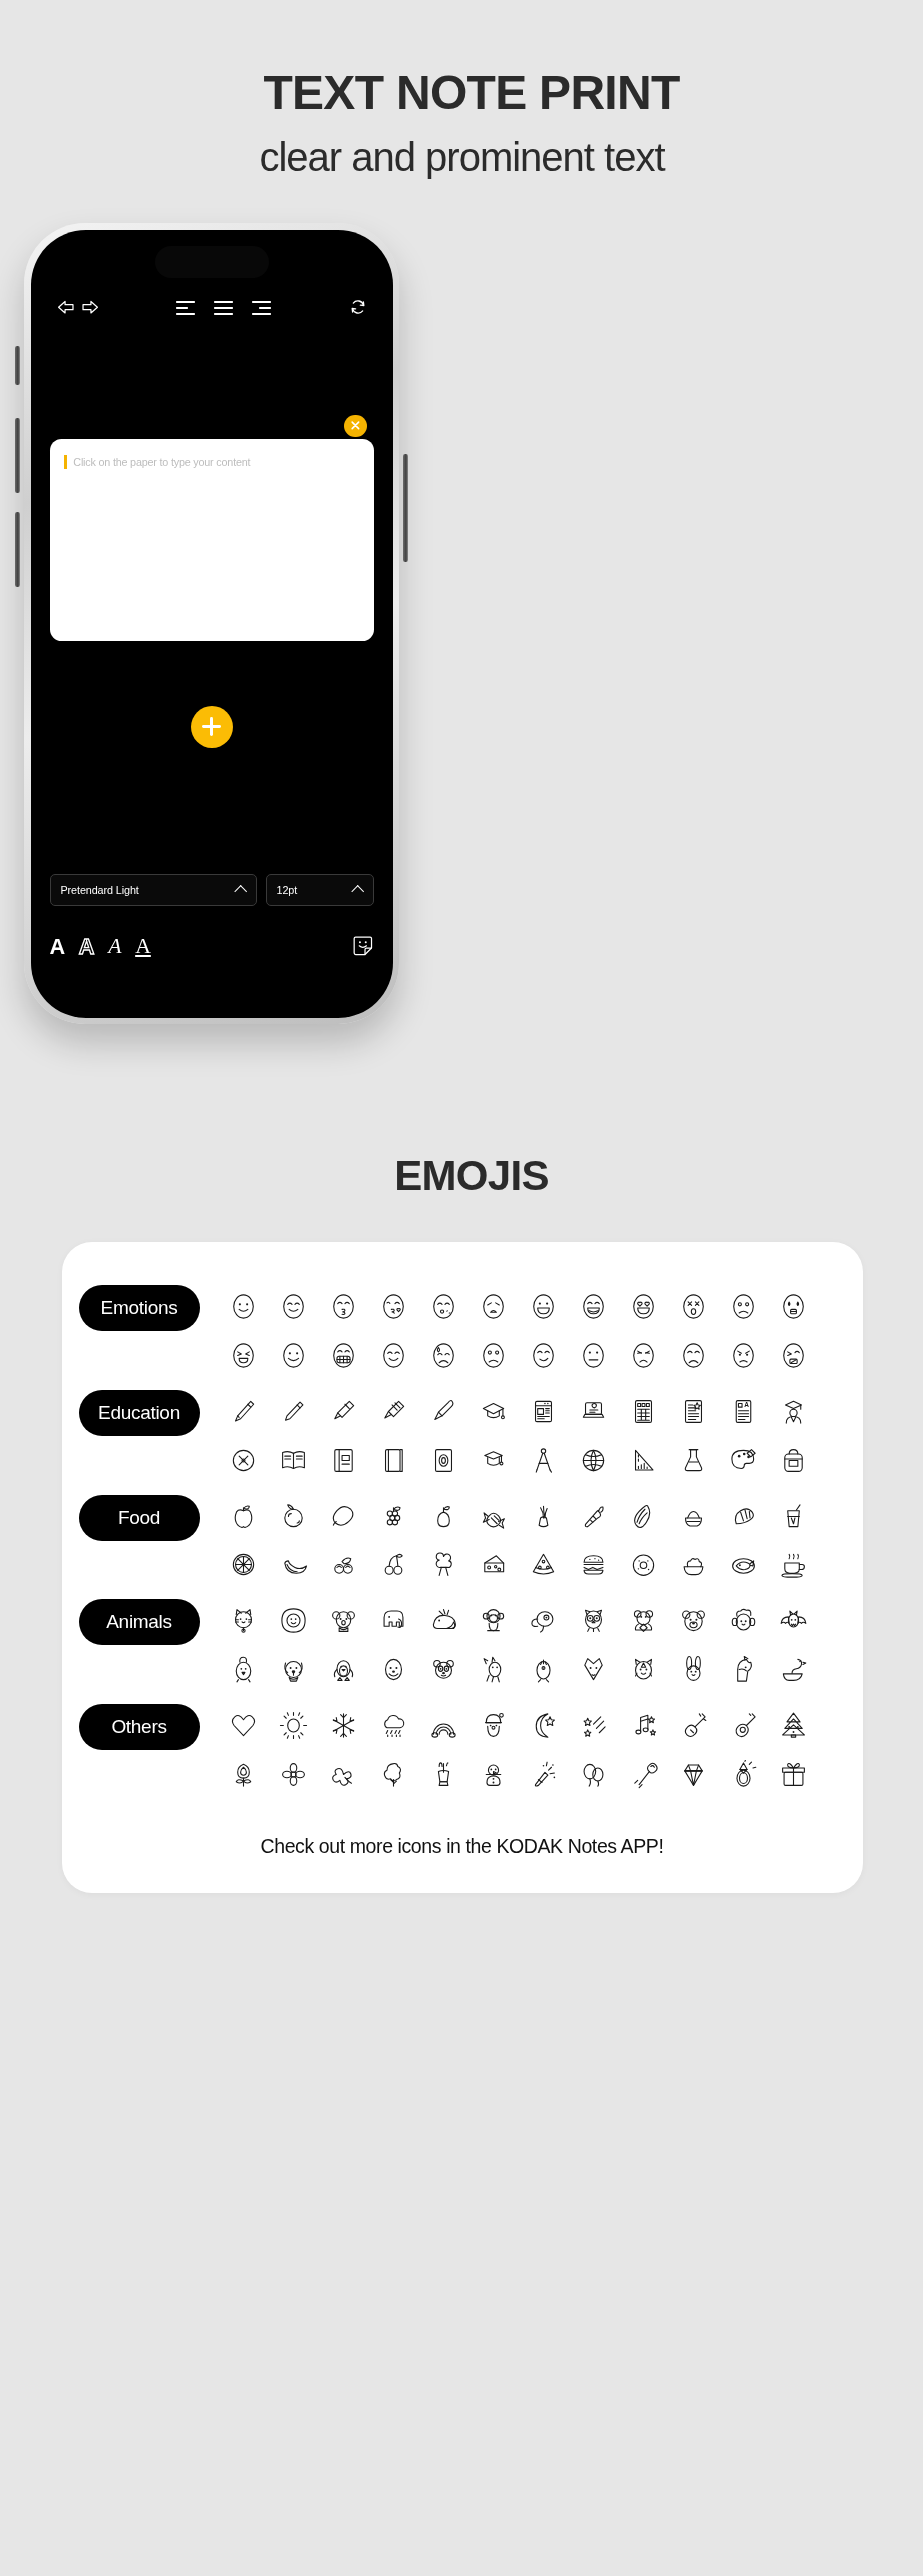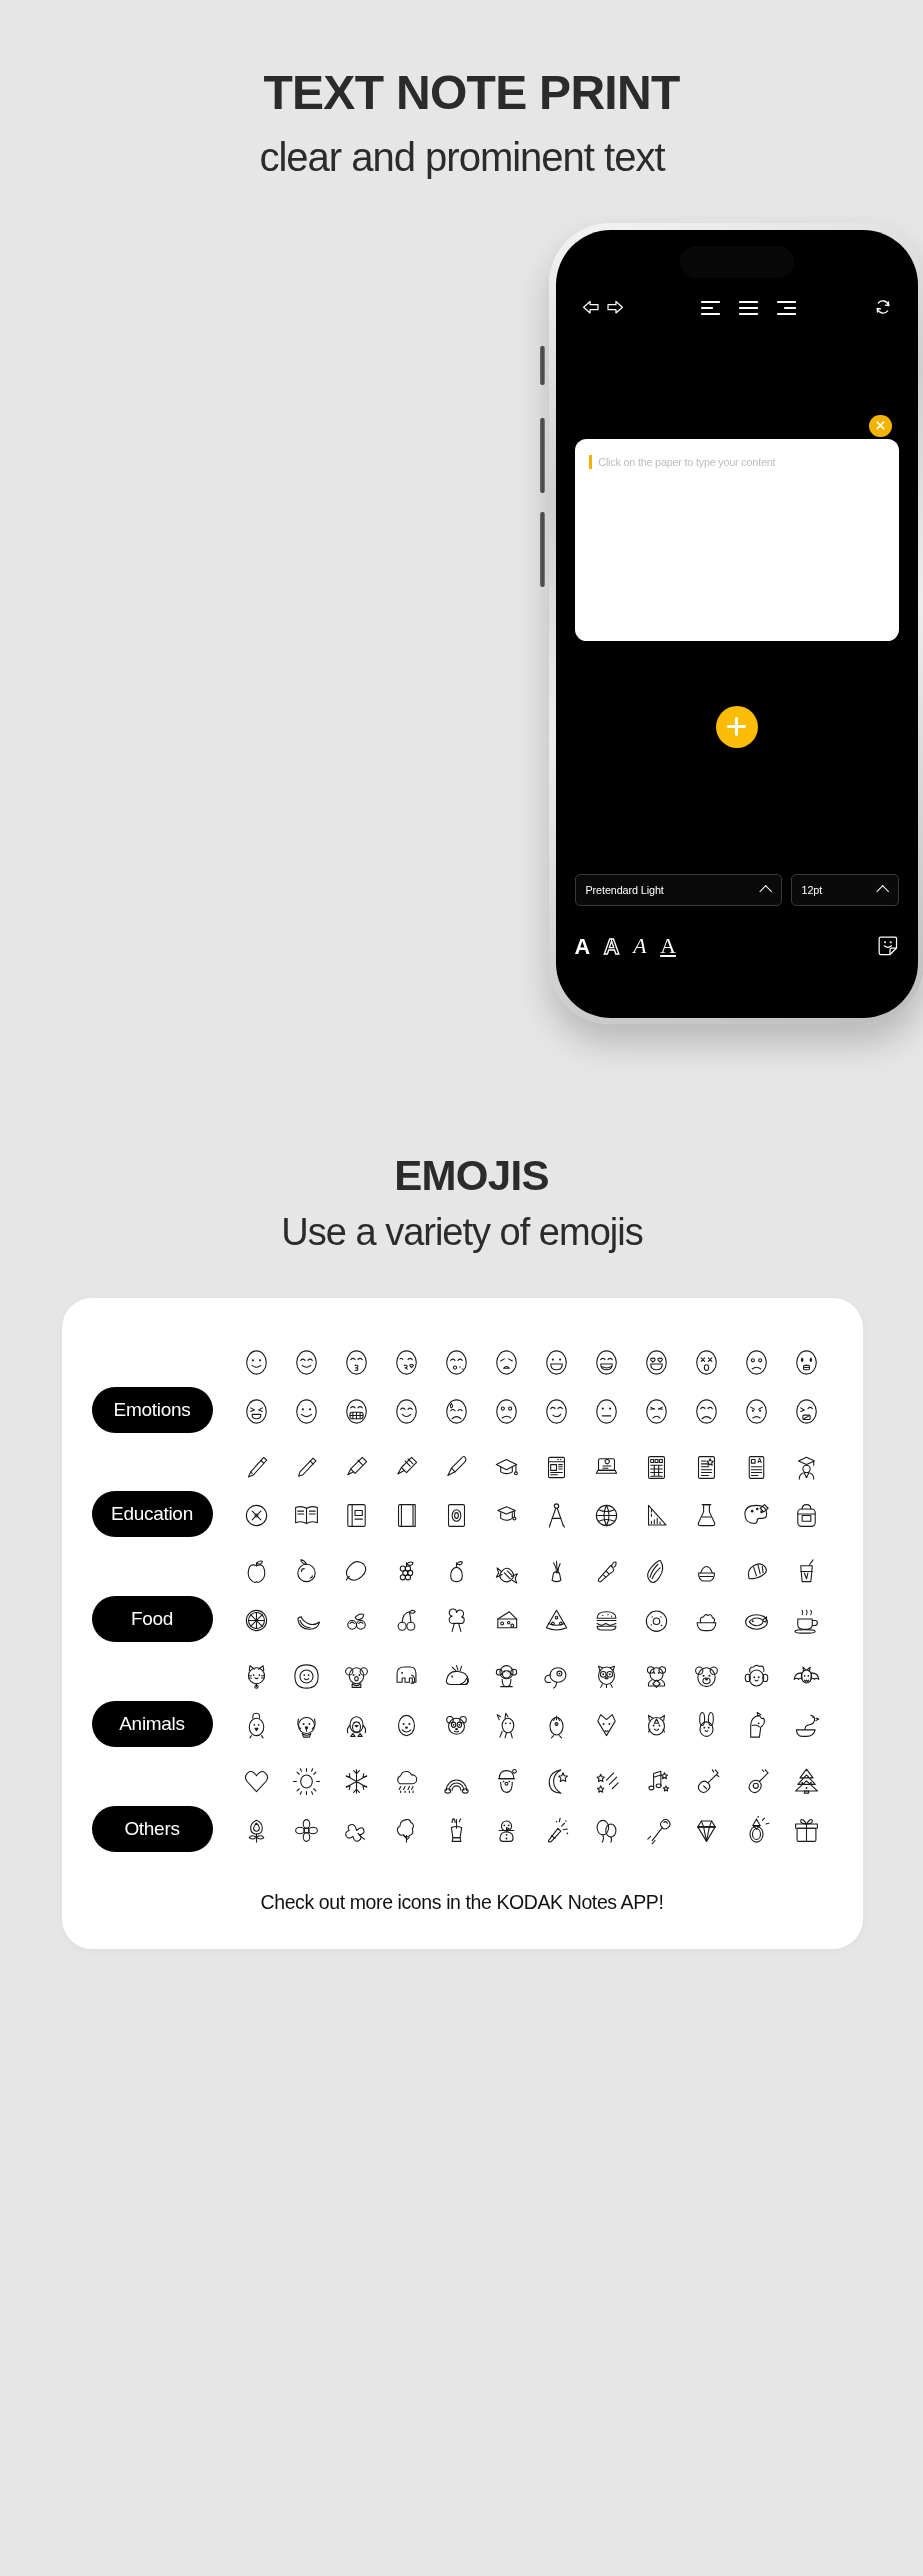--- a/index.html
+++ b/index.html
@@ -37,22 +37,23 @@
     font-weight: 700;
     letter-spacing: -0.1px;
     padding: 10px 22.4px;
     border-radius: 721px;
   }
 
   
   .phone-wrap {
     width: 924px;
     display: flex;
-    justify-content: flex-end;
+    justify-content: flex-start;
     margin-top: 45px;
+    padding-left: 24px;
   }
   .phone {
     position: relative;
     width: 375px;
     height: 801px;
     border-radius: 61px;
     background: linear-gradient(160deg,#f4f4f4 0%, #cfcfcf 30%, #ededed 55%, #bdbdbd 100%);
     padding: 6.5px;
     box-shadow: 0 19px 35px rgba(0,0,0,.20);
   }
@@ -209,22 +210,22 @@
   .emoji-card {
     width: 801px;
     margin: 45px auto 0;
     background: #fff;
     border-radius: 30px;
     padding: 43px 0 35px;
     box-shadow: 0 1.4px 7.2px rgba(0,0,0,.04);
   }
   .cat-row {
     display: flex;
-    align-items: flex-end;
-    padding: 0 30px 0 30px;
+    align-items: flex-start;
+    padding: 0 30px 0 17px;
     margin-bottom: 13px;
   }
   .cat-chip {
     flex: 0 0 121px;
     height: 46px;
     background: #000;
     color: #fff;
     border-radius: 721px;
     display: flex; align-items: center; justify-content: center;
     font-size: 19px;
@@ -352,21 +353,20 @@
             <path d="M10 15 q5 4 10 0" fill="none" stroke="#fff" stroke-width="1.7" stroke-linecap="round"></path>
           </svg>
         </span>
       </div>
     </div>
   </div>
 </div>
 
 <div class="emoji-hero">
   <div class="hero-title">EMOJIS</div>
-  <div class="hero-sub">Use a variety of emojis</div>
 </div>
 
 <div class="emoji-card">
   <div id="cat-container">
       <div class="cat-row">
         <div class="cat-chip">Emotions</div>
         <div class="cat-grid">
           <div class="icon-line">
             <div class="icon-cell">
               <svg width="29" height="29" viewBox="0 0 40 40">

